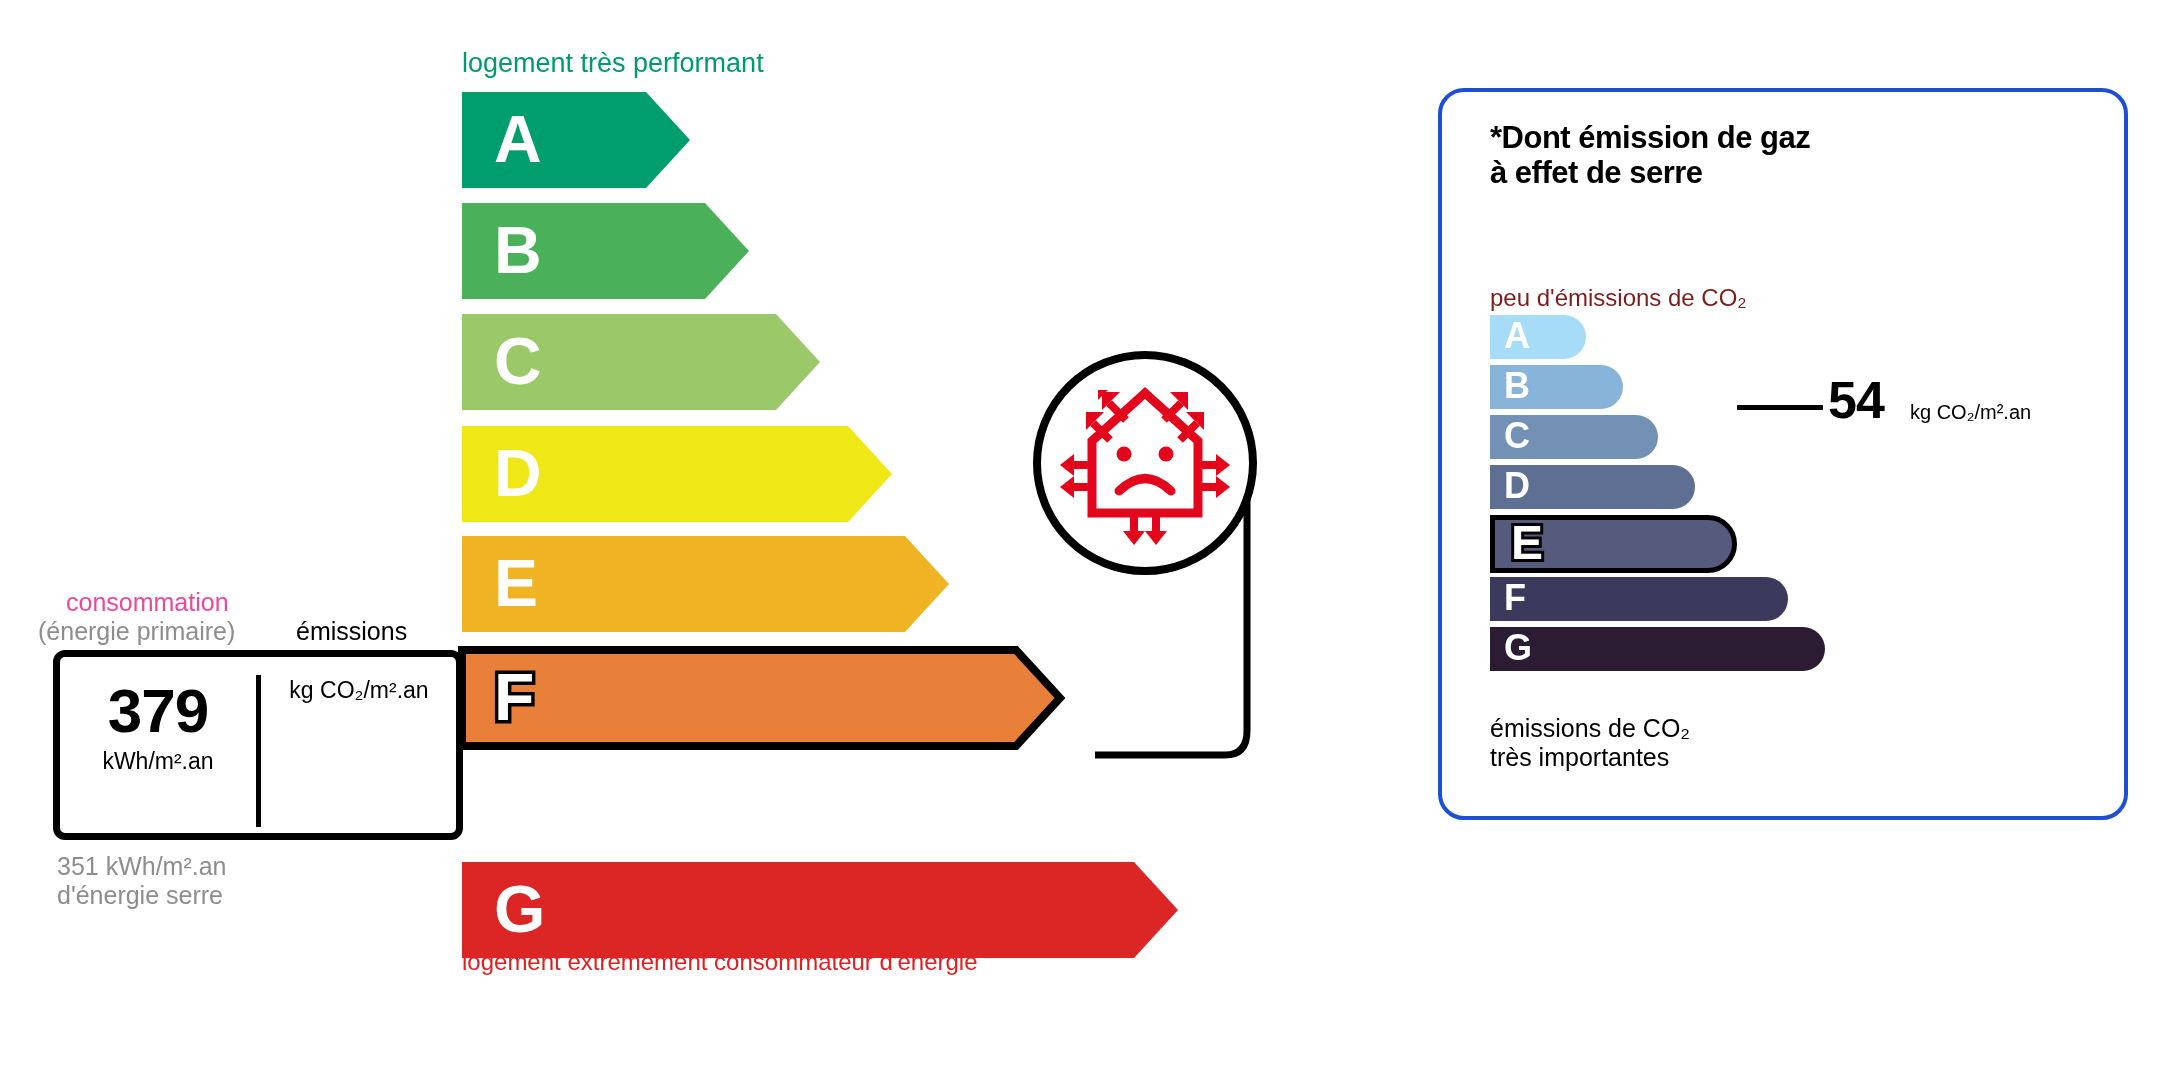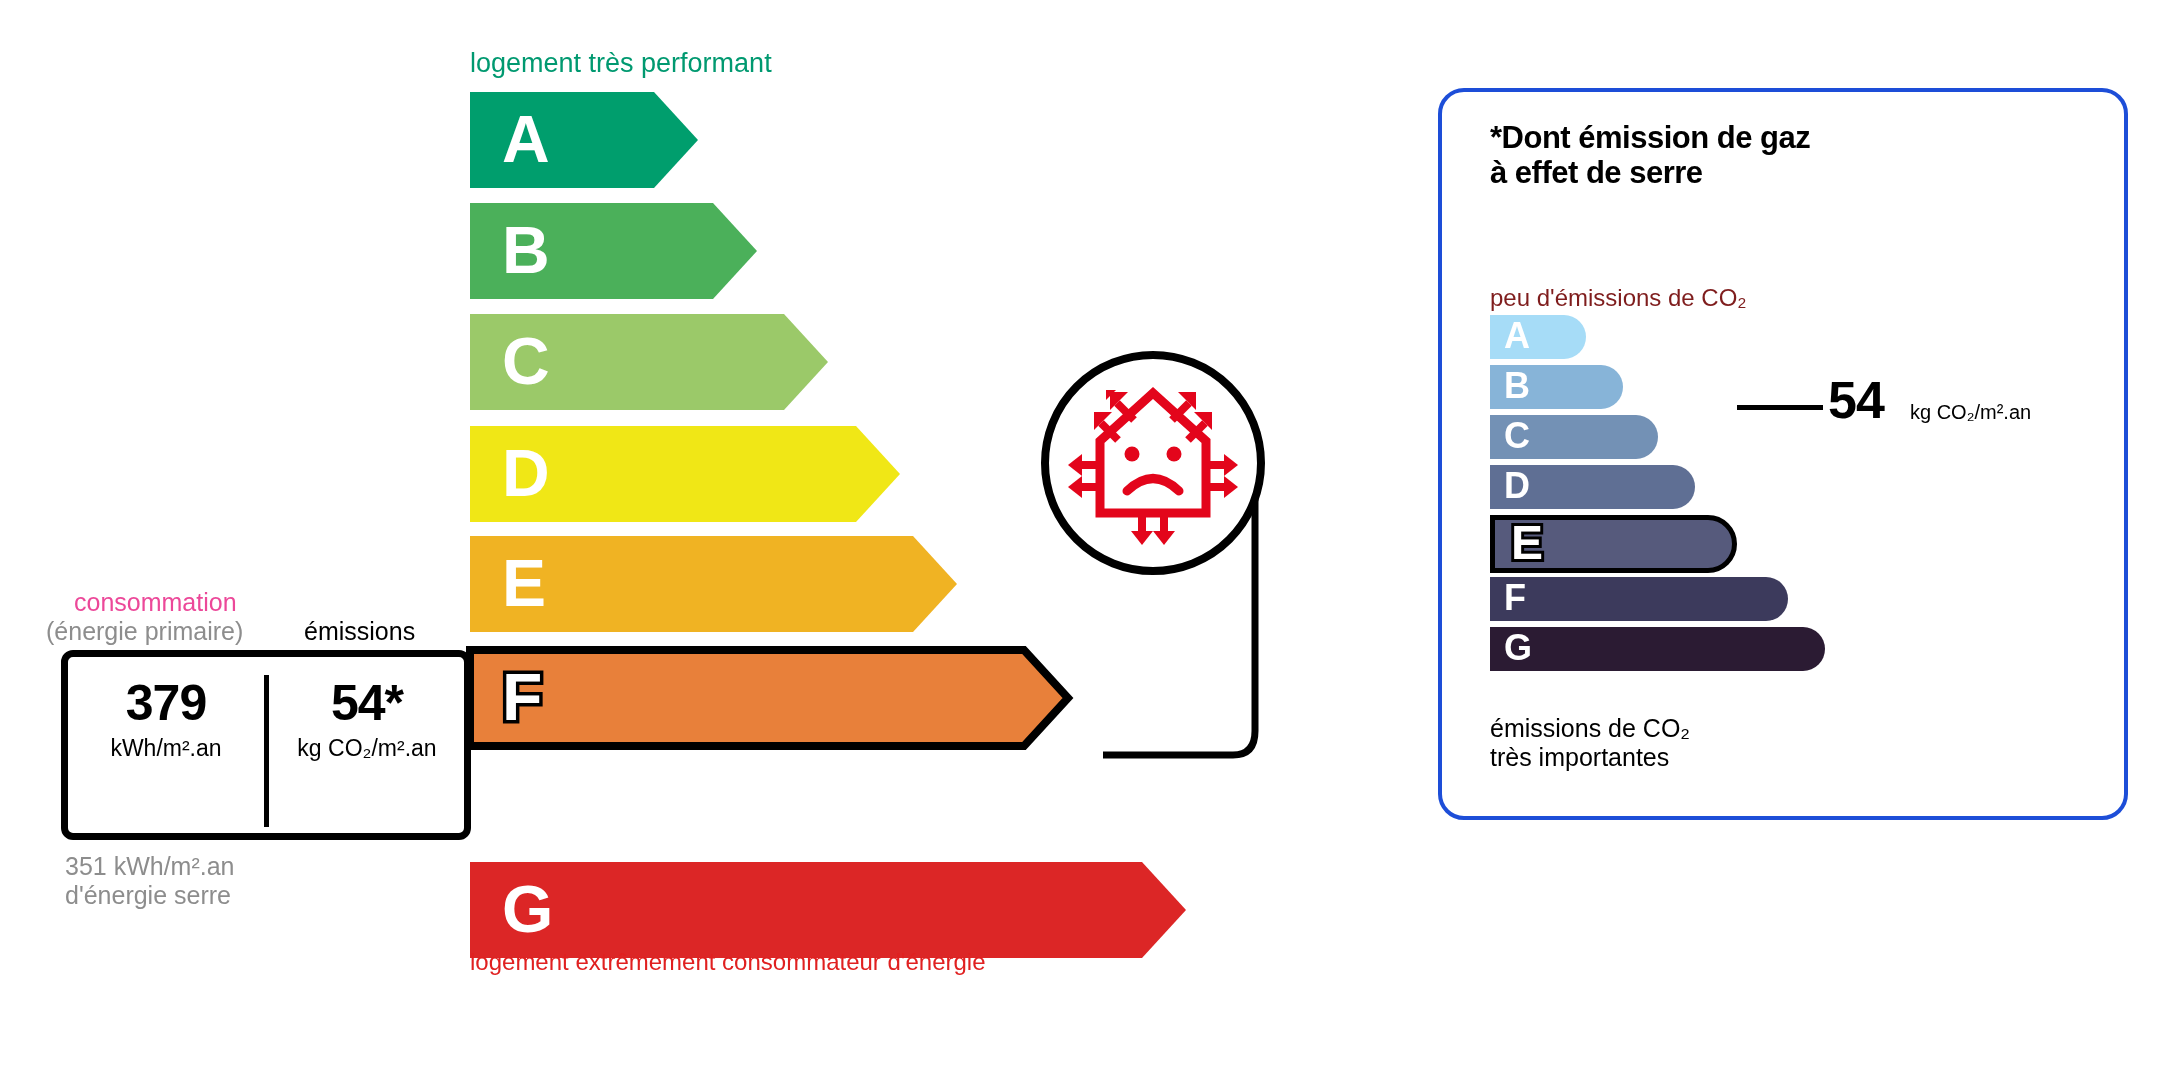--- a/index.html
+++ b/index.html
@@ -3,21 +3,21 @@
 <meta charset="utf-8">
 <style>
   html,body{margin:0;padding:0;background:#ffffff;}
   body{
     width:2169px;height:1079px;position:relative;overflow:hidden;
     font-family:"Liberation Sans","DejaVu Sans",sans-serif;
     -webkit-font-smoothing:antialiased;
   }
 
   
-  #energy-scale{position:absolute;left:8px;top:0;width:1300px;height:1079px;}
+  #energy-scale{position:absolute;left:0;top:0;width:1300px;height:1079px;}
 
   .top-caption{
     position:absolute;left:462px;top:48px;
     font-size:27px;color:#009970;white-space:nowrap;
   }
   .bottom-caption{
     position:absolute;left:462px;top:948px;
     font-size:24px;color:#e02020;white-space:nowrap;
   }
 
@@ -35,21 +35,21 @@
   
   #consumption-box{
     position:absolute;left:53px;top:650px;width:410px;height:190px;
     border:7px solid #000;border-radius:12px;background:#fff;
     box-sizing:border-box;z-index:5;
   }
   .cons-divider{
     position:absolute;left:196px;top:18px;width:5px;height:152px;background:#000;
   }
   .cons-cell{position:absolute;top:18px;text-align:center;}
-  .cons-value{font-size:50px;font-weight:bold;color:#000;line-height:1.15;letter-spacing:-1px;}
+  .cons-value{font-size:62px;font-weight:bold;color:#000;line-height:1.15;letter-spacing:-1px;}
   .cons-unit{font-size:23px;color:#000;line-height:1.2;margin-top:2px;}
 
   .lbl-consommation{
     position:absolute;left:66px;top:588px;font-size:25px;color:#ec4899;white-space:nowrap;
   }
   .lbl-energie-primaire{
     position:absolute;left:38px;top:617px;font-size:25px;color:#8d8d8d;white-space:nowrap;
   }
   .lbl-emissions{
     position:absolute;left:296px;top:617px;font-size:25px;color:#000;white-space:nowrap;
@@ -161,21 +161,20 @@
   <div class="lbl-energie-primaire">(énergie primaire)</div>
   <div class="lbl-emissions">émissions</div>
 
   <div id="consumption-box">
     <div class="cons-divider"></div>
     <div class="cons-cell" style="left:0;width:196px;">
       <div class="cons-value">379</div>
       <div class="cons-unit">kWh/m².an</div>
     </div>
     <div class="cons-cell" style="left:201px;width:196px;">
-      <div class="cons-value">54*</div>
       <div class="cons-unit">kg CO₂/m².an</div>
     </div>
   </div>
 
   <div class="lbl-final-1">351 kWh/m².an</div>
   <div class="lbl-final-2">d'énergie serre</div>
 
   <svg id="connector" viewBox="0 0 200 290" fill="none">
     <path d="M 15 285 H 145 Q 167 285 167 261 V 0" stroke="#000" stroke-width="7" fill="none" stroke-linecap="butt"></path>
   </svg>

